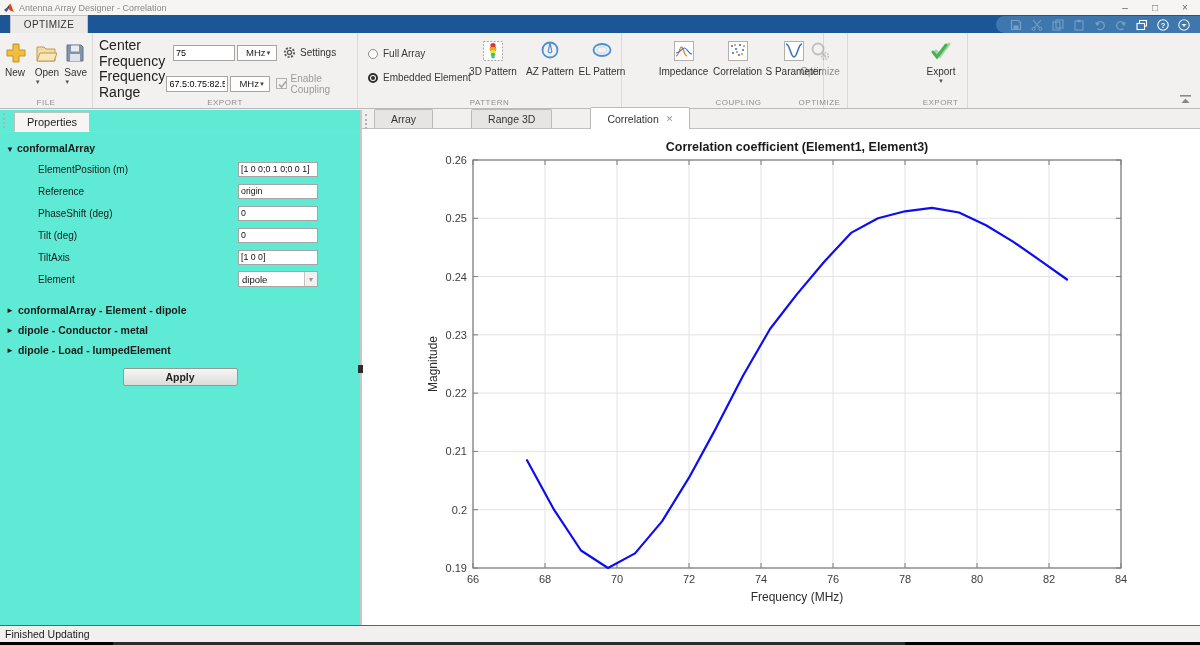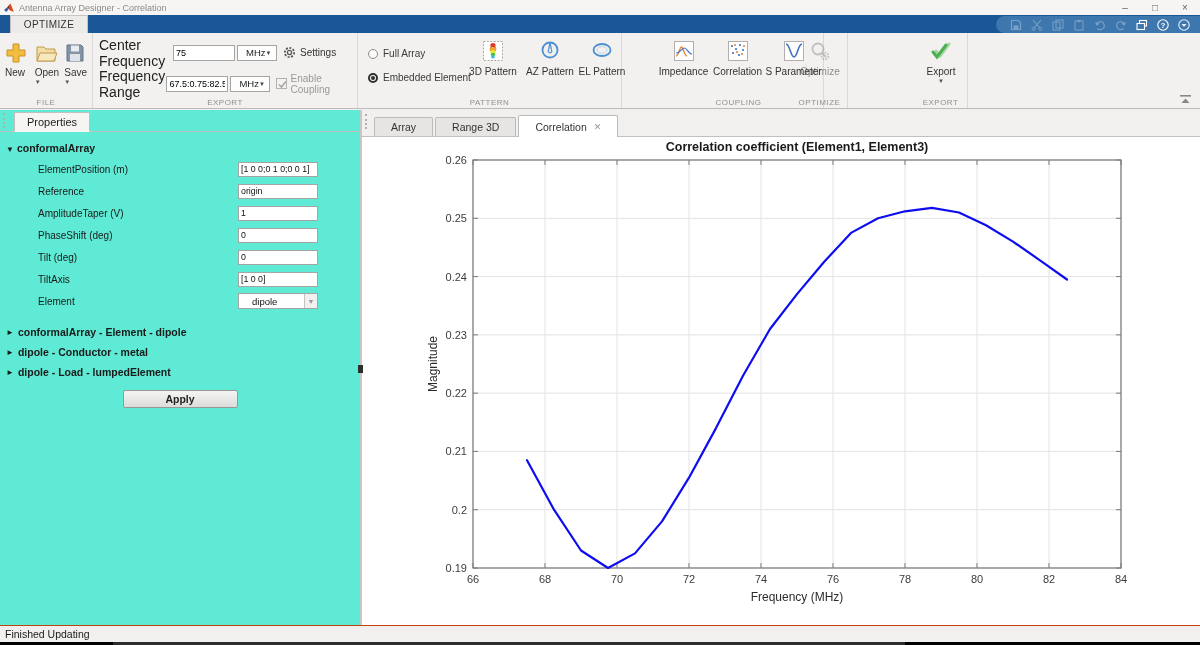--- a/index.html
+++ b/index.html
@@ -66,36 +66,36 @@
   .drag-dots { position:absolute; width:0; border-left:2px dotted #b3b1af; height:15px; }
   #prop-body { position:absolute; top:28px; left:0; right:0; }
   .group-header { margin:4px 0 4px 6px; font-size:10.5px; font-weight:bold; color:#1a1a1a; }
   .group-header .tri { font-size:8px; margin-right:3px; }
   .prop-row { height:22px; display:flex; align-items:center; }
   .prop-row .plabel { margin-left:38px; flex:1; font-size:10px; color:#1a1a1a; }
   .prop-row input { width:80px; margin-right:42px; height:15px; border:1px solid #a7a5a3; background:#fff;
                     font-size:8.8px; padding:0 2px; font-family:"Liberation Sans",sans-serif; color:#111; }
   .prop-row .selbox { width:80px; margin-right:42px; height:16px; border:1px solid #a7a5a3; background:#fff;
                       display:flex; align-items:center; font-size:9.5px; color:#111; }
-  .selbox .seltxt { flex:1; padding-left:13px; }
+  .selbox .seltxt { flex:1; padding-left:3px; }
   .selbox .selchev { width:13px; height:100%; border-left:1px solid #c5c3c1; background:#f2f1ef;
                      display:flex; align-items:center; justify-content:center; font-size:7px; color:#9a9896; }
   .collapsed-row { height:20px; display:flex; align-items:center; margin-left:6px; font-size:10.5px;
                    font-weight:bold; color:#1a1a1a; }
   .collapsed-row .tri { font-size:8px; margin-right:4px; }
   #apply-btn { display:block; width:115px; height:18px; margin:8px auto 0 auto; font-size:10.5px; font-weight:bold;
                color:#222; background:linear-gradient(#f5f5f4,#dddcda); border:1px solid #9a9896; border-radius:2px;
                font-family:"Liberation Sans",sans-serif; }
   #splitter { position:absolute; top:110px; left:360px; width:2px; bottom:20px; background:#c9c7c5; }
   #splitter-handle { position:absolute; top:365px; left:358px; width:5px; height:8px; background:#2d2d2d; z-index:3; }
 
   
   #main-area { position:absolute; top:110px; left:362px; right:0; bottom:20px; background:#fff; }
-  #doc-tabbar { position:relative; height:27px; background:#f1f0ee; border-bottom:1px solid #c2c0be;
-                display:flex; align-items:flex-end; padding-left:12px; }
+  #doc-tabbar { position:relative; height:19px; background:#f1f0ee; border-bottom:1px solid #c2c0be;
+                display:flex; align-items:flex-end; padding-left:12px;gap:36px; }
   .doc-tab { height:19px; padding:0 16px; margin-right:2px; font-size:10.5px; color:#333;
              background:#e7e5e3; border:1px solid #bcbab8; border-bottom:none; border-radius:2px 2px 0 0;
              display:flex; align-items:center; gap:7px; }
   .doc-tab.active { background:#fff; height:22px; margin-bottom:-1px; position:relative; z-index:2; }
   .doc-tab .closex { font-size:9px; color:#9a9896; }
   #chart-host { position:absolute; top:22px; left:0; right:0; bottom:0; }
   svg text { font-family:"Liberation Sans",sans-serif; }
 
   
   #statusbar { position:absolute; left:0; right:0; bottom:3px; height:17px; background:#f1f0ee;
@@ -355,24 +355,20 @@
       <span class="tri">▼</span><span>conformalArray</span>
     </div>
     <div id="prop-rows">
         <div class="prop-row">
           <span class="plabel">ElementPosition (m)</span>
           <input value="[1 0 0;0 1 0;0 0 1]" style="">
         </div>
         <div class="prop-row">
           <span class="plabel">Reference</span>
           <input value="origin" style="">
-        </div>
-        <div class="prop-row">
-          <span class="plabel">AmplitudeTaper (V)</span>
-          <input value="1" style="">
         </div>
         <div class="prop-row">
           <span class="plabel">PhaseShift (deg)</span>
           <input value="0" style="">
         </div>
         <div class="prop-row">
           <span class="plabel">Tilt (deg)</span>
           <input value="0" style="">
         </div>
         <div class="prop-row">

